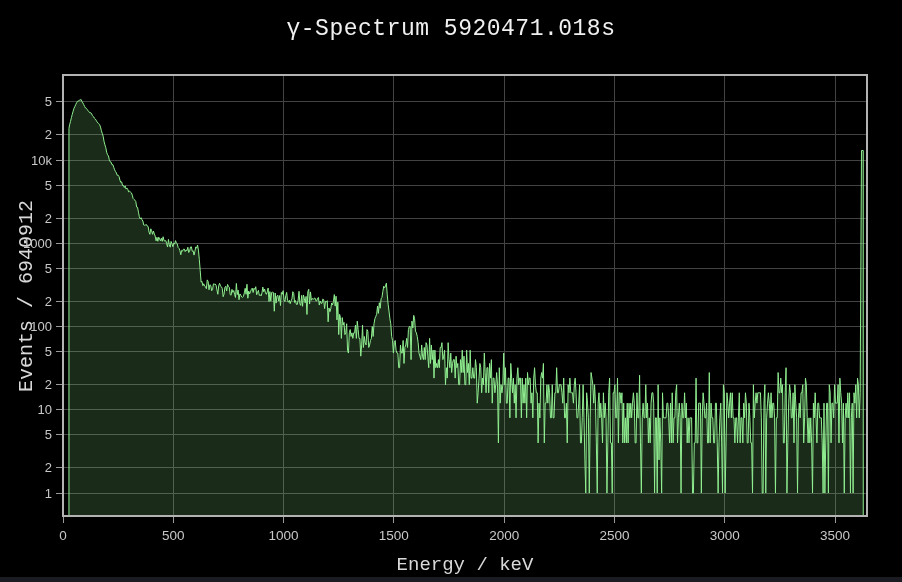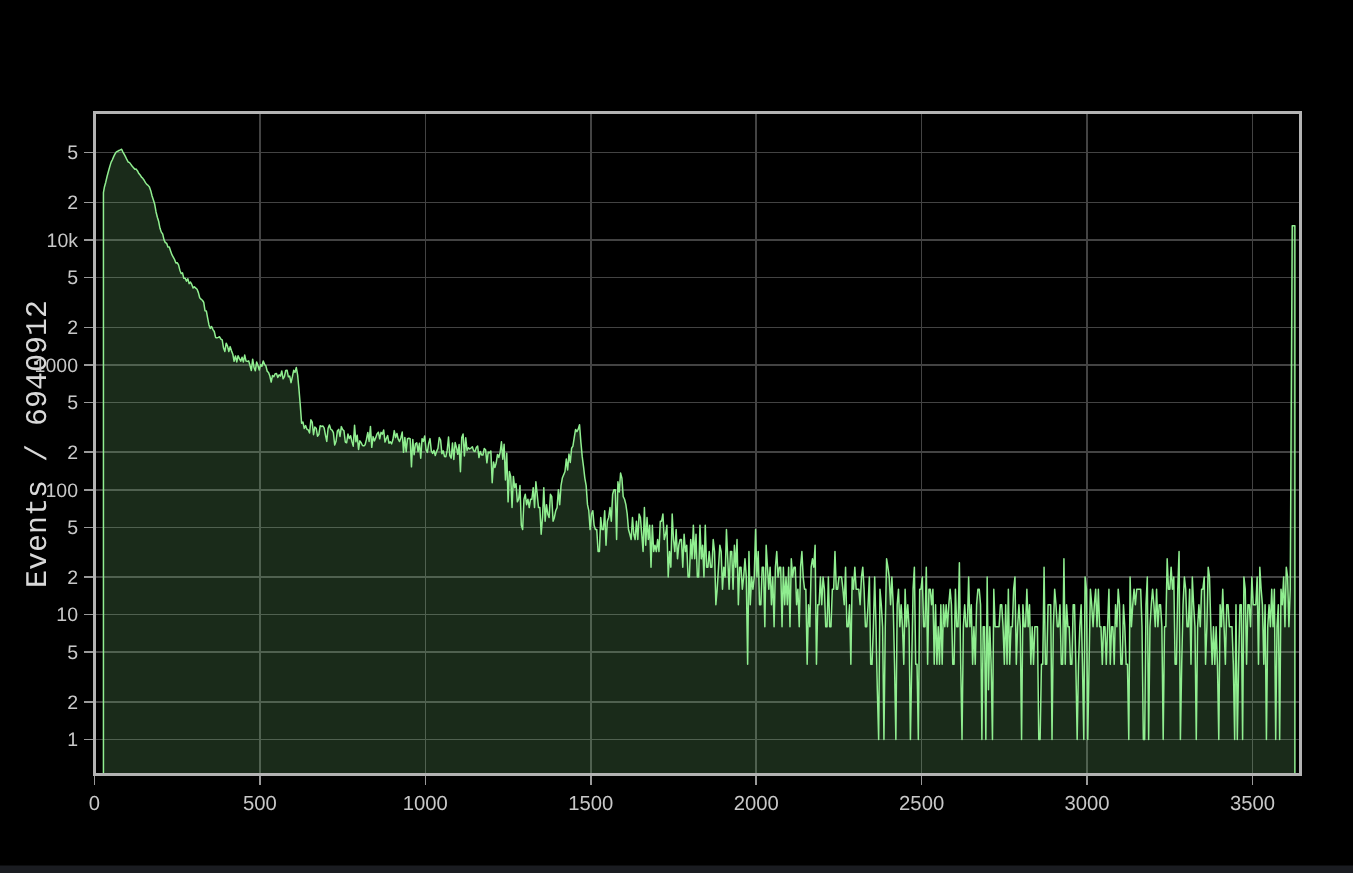--- a/index.html
+++ b/index.html
@@ -50,20 +50,21 @@
   text.tick{
     font-family:"Liberation Sans", sans-serif;
     fill:#c8c8c8;
   }
 </style>
 </head>
 <body>
 
 <div id="stage">
 
+  <div class="chart-title">γ-Spectrum 5920471.018s</div>
 
   <div class="y-title">Events / 6940912</div>
 
   <svg id="plot-svg" width="902" height="582">
       <g>
         <line x1="63" y1="493.0217104021144" x2="867" y2="493.0217104021144" stroke="#434343" stroke-width="1" shape-rendering="crispEdges"></line>
         <line x1="63" y1="467.95955671364624" x2="867" y2="467.95955671364624" stroke="#434343" stroke-width="1" shape-rendering="crispEdges"></line>
         <line x1="63" y1="434.8291916344753" x2="867" y2="434.8291916344753" stroke="#434343" stroke-width="1" shape-rendering="crispEdges"></line>
         <line x1="63" y1="409.7670379460072" x2="867" y2="409.7670379460072" stroke="#434343" stroke-width="1" shape-rendering="crispEdges"></line>
         <line x1="63" y1="384.704884257539" x2="867" y2="384.704884257539" stroke="#434343" stroke-width="1" shape-rendering="crispEdges"></line>
@@ -135,15 +136,16 @@
         <text x="173.28806584362138" y="540" font-size="13.5" text-anchor="middle" class="tick">500</text>
         <text x="283.57613168724276" y="540" font-size="13.5" text-anchor="middle" class="tick">1000</text>
         <text x="393.8641975308642" y="540" font-size="13.5" text-anchor="middle" class="tick">1500</text>
         <text x="504.1522633744856" y="540" font-size="13.5" text-anchor="middle" class="tick">2000</text>
         <text x="614.440329218107" y="540" font-size="13.5" text-anchor="middle" class="tick">2500</text>
         <text x="724.7283950617284" y="540" font-size="13.5" text-anchor="middle" class="tick">3000</text>
         <text x="835.0164609053498" y="540" font-size="13.5" text-anchor="middle" class="tick">3500</text>
       </g>
     </svg>
 
+  <div class="x-title">Energy / keV</div>
 
   <div class="bottom-strip"></div>
 </div>
 
 </body></html>

